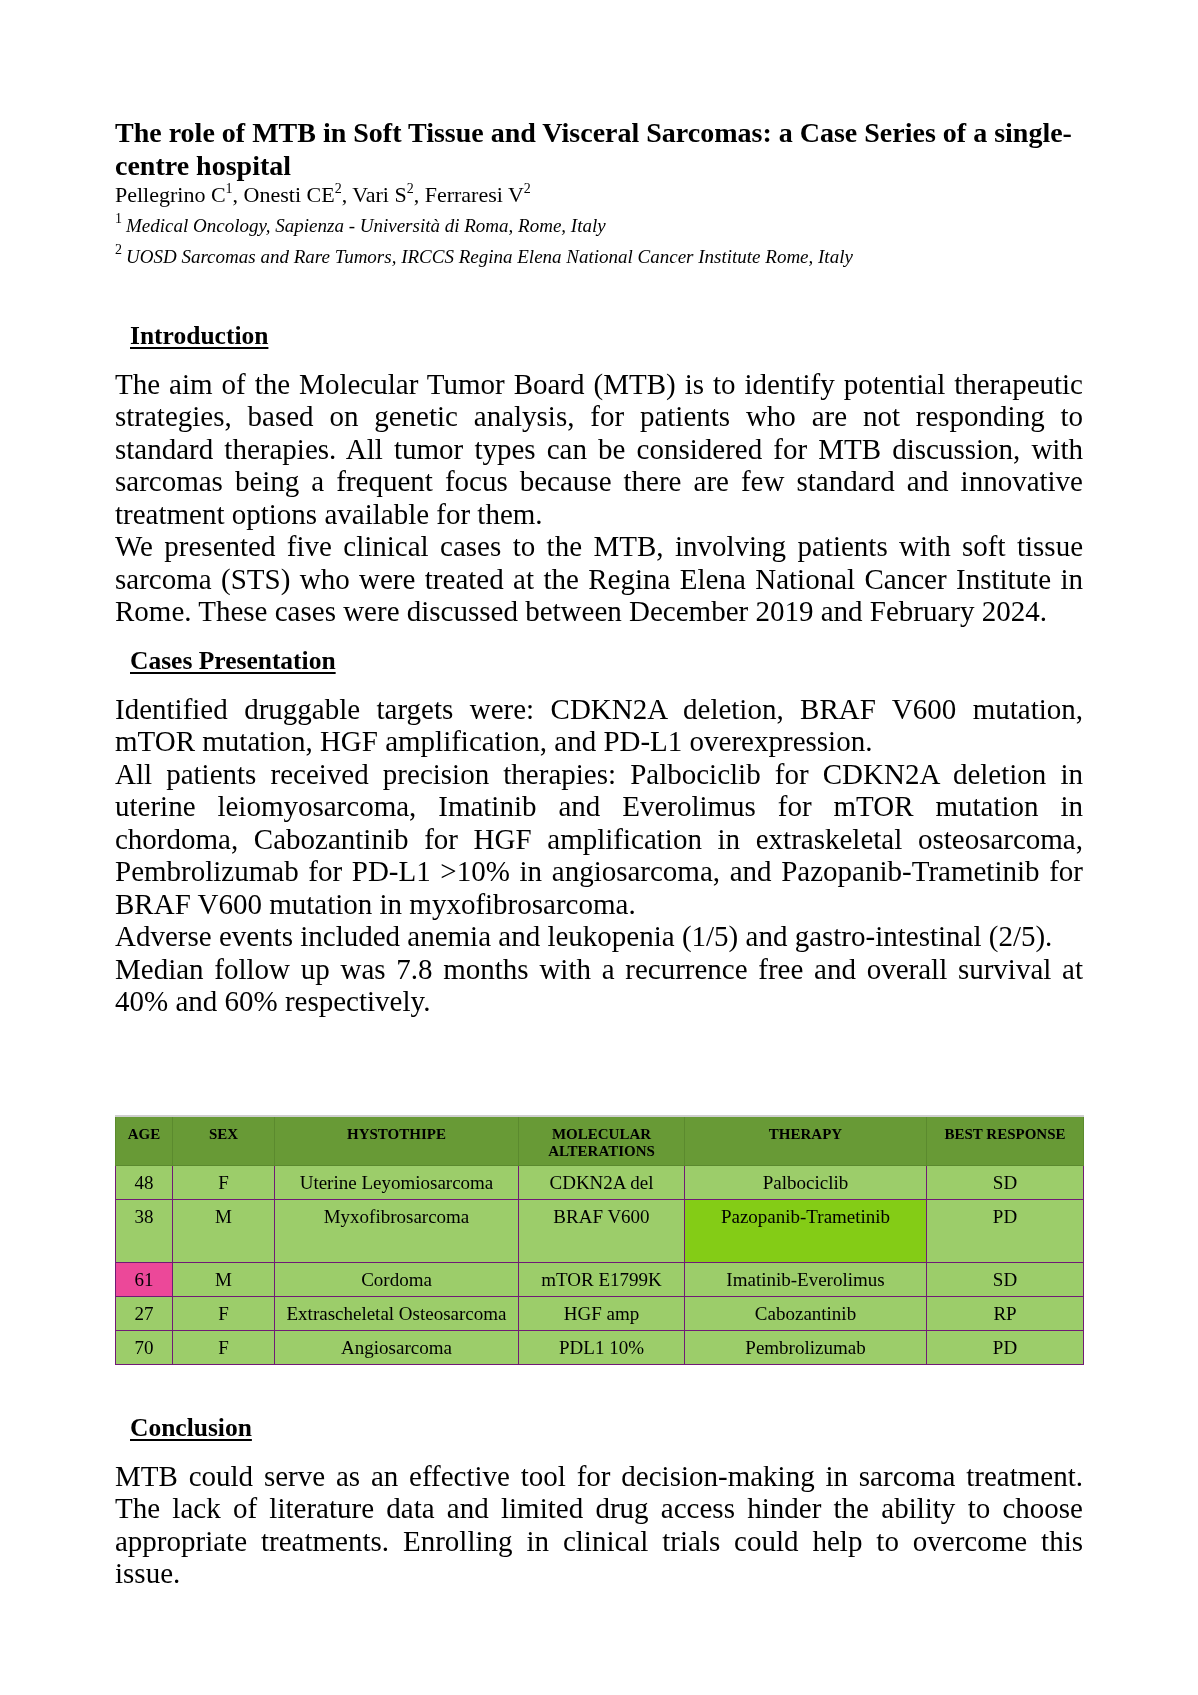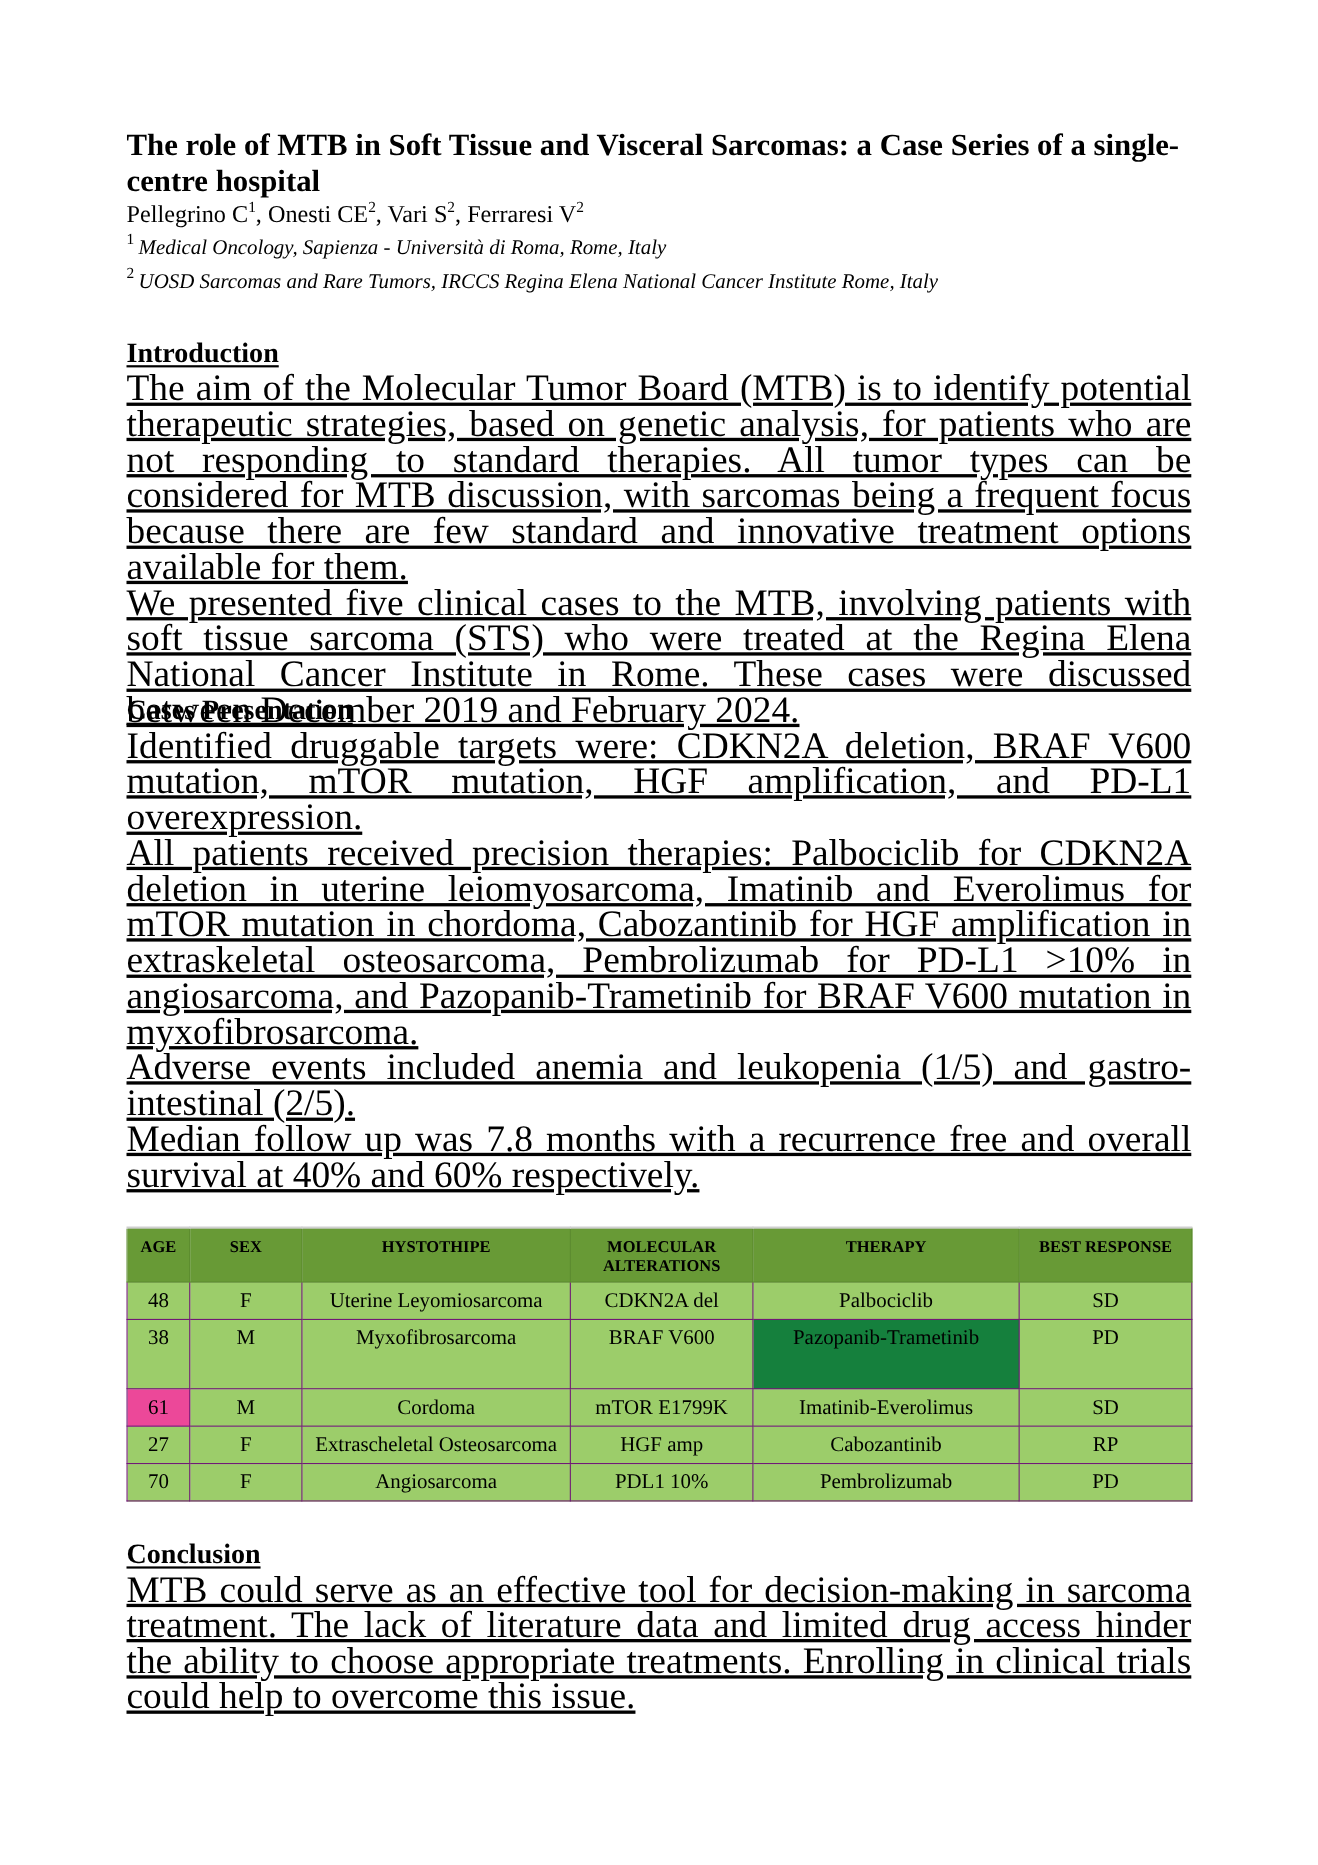--- a/index.html
+++ b/index.html
@@ -8,22 +8,22 @@
   .page { position: absolute; left: 115px; top: 0; width: 968px; }
   .title { position: absolute; left: 0; top: 116px; width: 968px;
            font-weight: bold; font-size: 28px; line-height: 33px; margin: 0; }
   .authors { position: absolute; left: 0; top: 182px; font-size: 22px; line-height: 26px; white-space: nowrap; }
   .authors sup, .affil sup { font-size: 14px; vertical-align: 9px; line-height: 0; }
   .affil { position: absolute; left: 0; font-size: 19px; line-height: 24px; font-style: italic; white-space: nowrap; }
   .affil sup { font-style: normal; margin-right: 4px; }
   .affil1 { top: 214px; }
   .affil2 { top: 245px; }
   .section { position: absolute; left: 0; width: 968px; }
-  .heading { font-size: 25.5px; line-height: 32.5px; text-decoration: underline; text-underline-offset: 3px; margin: 0; }
-  .para { font-size: 34px; line-height: 32.5px; margin: 0; text-align: justify; text-align-last: left; text-decoration: underline; }
+  .heading { font-size: 25.5px; line-height: 32.5px; text-decoration: underline; text-underline-offset: 3px; margin: 15px; }
+  .para { font-size: 29px; line-height: 32.5px; margin: 0; text-align: justify; text-align-last: left; }
   .intro { top: 305px; }
   .cases { top: 630px; }
   .concl { top: 1397px; }
   table.cases-table { position: absolute; left: 115px; top: 1115px; width: 968px;
     border-collapse: collapse; table-layout: fixed; font-family: "Liberation Serif", serif; }
   .cases-table th { background: #689a36; font-weight: bold; font-size: 15px; line-height: 17px;
     vertical-align: top; padding: 9px 2px 0 2px; height: 39px; border: 1px solid #5b8a2e; text-align: center; }
   .cases-table td { background: #9ccd6a; font-size: 19px; line-height: 22px; vertical-align: top;
     text-align: center; padding: 6px 2px 0 2px; height: 27px; border: 1px solid #701a75; white-space: nowrap; }
   .cases-table tr.tall td { height: 56px; }
@@ -88,21 +88,21 @@
       <td style="background: rgb(156, 205, 106);">Uterine Leyomiosarcoma</td>
       <td style="background: rgb(156, 205, 106);">CDKN2A del</td>
       <td style="background: rgb(156, 205, 106);">Palbociclib</td>
       <td style="background: rgb(156, 205, 106);">SD</td>
     </tr>
     <tr class="tall">
       <td style="background: rgb(156, 205, 106);">38</td>
       <td style="background: rgb(156, 205, 106);">M</td>
       <td style="background: rgb(156, 205, 106);">Myxofibrosarcoma</td>
       <td style="background: rgb(156, 205, 106);">BRAF V600</td>
-      <td style="background: #15803d;">Pazopanib-Trametinib</td>
+      <td style="background: #84cc16;">Pazopanib-Trametinib</td>
       <td style="background: rgb(156, 205, 106);">PD</td>
     </tr>
     <tr>
       <td style="background: #ec4899;">61</td>
       <td style="background: rgb(156, 205, 106);">M</td>
       <td style="background: rgb(156, 205, 106);">Cordoma</td>
       <td style="background: rgb(156, 205, 106);">mTOR E1799K</td>
       <td style="background: rgb(156, 205, 106);">Imatinib-Everolimus</td>
       <td style="background: rgb(156, 205, 106);">SD</td>
     </tr>

